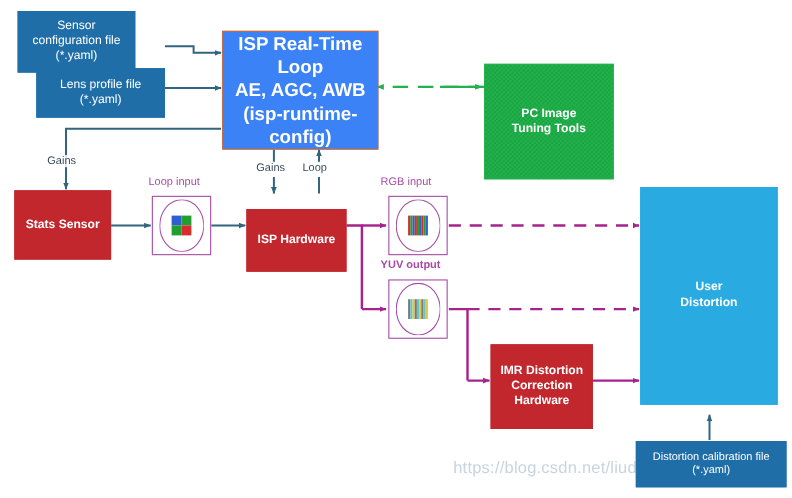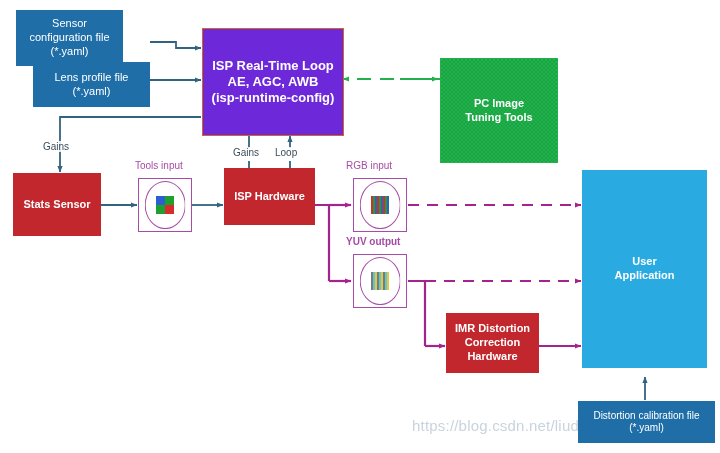--- a/index.html
+++ b/index.html
@@ -42,24 +42,24 @@
   
   .box-blue {
     background: #1F6EA8;
     border: 1px solid #1F6EA8;
     color: #ffffff;
     font-size: 11px;
     font-weight: normal;
   }
   
   .box-orange {
-    background: #6d28d9;
+    background: #3b82f6;
     border: 1.5px solid #D9651B;
     color: #ffffff;
-    font-size: 13px;
+    font-size: 17px;
     font-weight: bold;
   }
   
   .box-green {
     background-color: #22B14C;
     background-image:
       linear-gradient(45deg, #18A441 25%, transparent 25%, transparent 75%, #18A441 75%),
       linear-gradient(45deg, #18A441 25%, transparent 25%, transparent 75%, #18A441 75%);
     background-size: 4px 4px;
     background-position: 0 0, 2px 2px;
@@ -226,33 +226,33 @@
 
   <div class="node box-green" style="left:440px; top:28px; width:118px; height:105px;margin-top:30px;">
     <span class="lbl">PC Image
 Tuning Tools</span>
   </div>
 
   <div class="node box-red" style="left:13px; top:173px; width:88px; height:63px;">
     <span class="lbl">Stats Sensor</span>
   </div>
 
-  <div class="node box-red" style="left:224px; top:168px; width:91px; height:57px;">
+  <div class="node box-red" style="left:224px; top:190px; width:91px; height:57px;">
     <span class="lbl">ISP Hardware</span>
   </div>
 
-  <div class="node box-red" style="left:446px; top:313px; width:93px; height:60px;">
+  <div class="node box-red" style="left:446px; top:313px; width:93px; height:77px;">
     <span class="lbl">IMR Distortion
 Correction
 Hardware</span>
   </div>
 
   <div class="node box-cyan" style="left:582px; top:170px; width:125px; height:198px;">
     <span class="lbl">User
-Application</span>
+Distortion</span>
   </div>
 
   <div class="node box-blue" style="left:578px; top:401px; width:137px; height:42px; font-size:10px;">
     <span class="lbl">Distortion calibration file
 (*.yaml)</span>
   </div>
 
   <div class="frame-icon" style="left:138px; top:178px; width:54px; height:54px;">
     <div class="lens"></div>
     <div class="swatch bayer">
@@ -286,21 +286,21 @@
         <span style="background:#E8C53A"></span>
       <span style="background:#7A7A7A"></span>
         <span style="background:#5BC8D8"></span>
         <span style="background:#E8C53A"></span>
       <span style="background:#7A7A7A"></span>
         <span style="background:#5BC8D8"></span>
         <span style="background:#E8C53A"></span>
     </div>
   </div>
 
-  <div class="cap" style="left:135px; top:160px;">Tools input</div>
+  <div class="cap" style="left:135px; top:160px;">Loop input</div>
   <div class="cap" style="left:346px; top:160px;">RGB input</div>
   <div class="cap" style="left:346px; top:236px;font-weight:bold;">YUV output</div>
 
   <div class="edge-lbl" style="left:42px; top:141px;">Gains</div>
   <div class="edge-lbl" style="left:232px; top:147px;">Gains</div>
   <div class="edge-lbl" style="left:274px; top:147px;">Loop</div>
 
 </div>
 
 </body></html>

